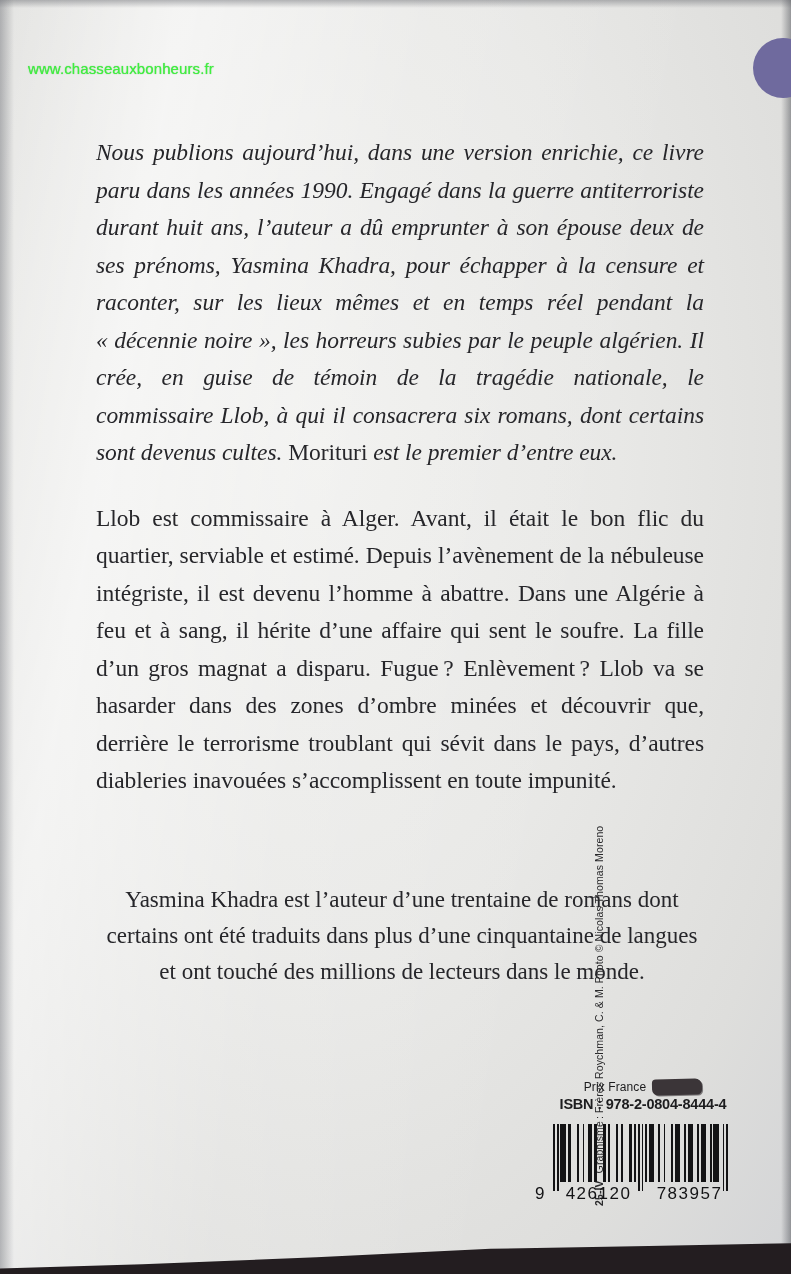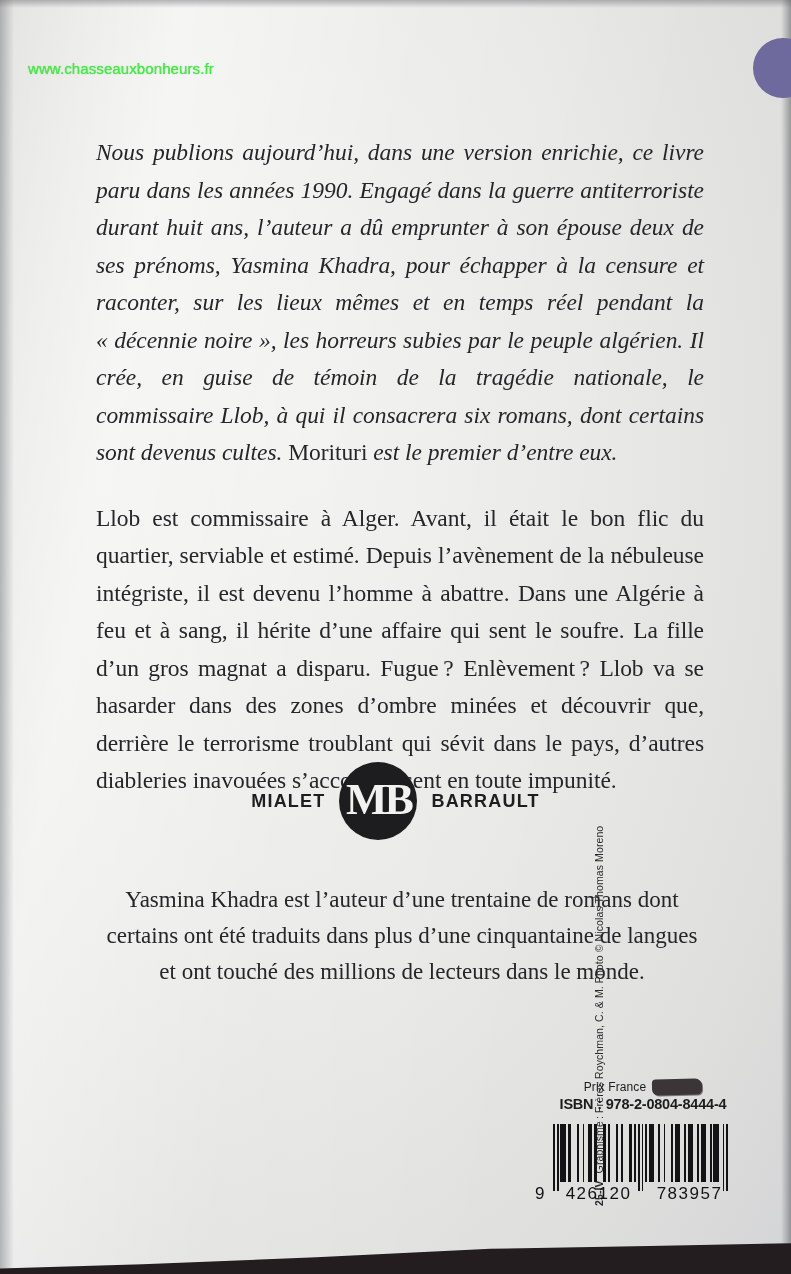--- a/index.html
+++ b/index.html
@@ -279,27 +279,20 @@
   <div id="purple-tab"></div>
 
   <div id="watermark">www.chasseauxbonheurs.fr</div>
 
   <div id="copy-block">
     <p class="para" id="para-intro"><span>Nous publions aujourd’hui, dans une version enrichie, ce livre paru dans les années 1990. Engagé dans la guerre antiterroriste durant huit ans, l’auteur a dû emprunter à son épouse deux de ses prénoms, Yasmina Khadra, pour échapper à la censure et raconter, sur les lieux mêmes et en temps réel pendant la «&nbsp;décennie noire&nbsp;», les horreurs subies par le peuple algérien. Il crée, en guise de témoin de la tragédie nationale, le commissaire Llob, à qui il consacrera six romans, dont certains sont devenus cultes. </span><span class="roman">Morituri</span><span> est le premier d’entre eux.</span></p>
 
     <p class="para" id="para-synopsis">Llob est commissaire à Alger. Avant, il était le bon flic du quartier, serviable et estimé. Depuis l’avènement de la nébuleuse intégriste, il est devenu l’homme à abattre. Dans une Algérie à feu et à sang, il hérite d’une affaire qui sent le soufre. La fille d’un gros magnat a disparu. Fugue ? Enlèvement ? Llob va se hasarder dans des zones d’ombre minées et découvrir que, derrière le terrorisme troublant qui sévit dans le pays, d’autres diableries inavouées s’accomplissent en toute impunité.</p>
   </div>
 
-  <div id="publisher-logo">
-    <span class="logo-word">MIALET</span>
-    <span id="logo-mark">
-      <span id="logo-mark-text">MB</span>
-    </span>
-    <span class="logo-word">BARRAULT</span>
-  </div>
 
   <p id="author-note">Yasmina Khadra est l’auteur d’une trentaine de romans dont certains ont été traduits dans plus d’une cinquantaine de langues et ont touché des millions de lecteurs dans le monde.</p>
 
   <div id="credits-vertical">
     <div id="credits-inner">
       <span class="code">25-IV</span><span>Graphisme : Frères Roychman, C. &amp; M. Photo © Nicolas Thomas Moreno</span>
     </div>
   </div>
 
   <div id="price-isbn">

